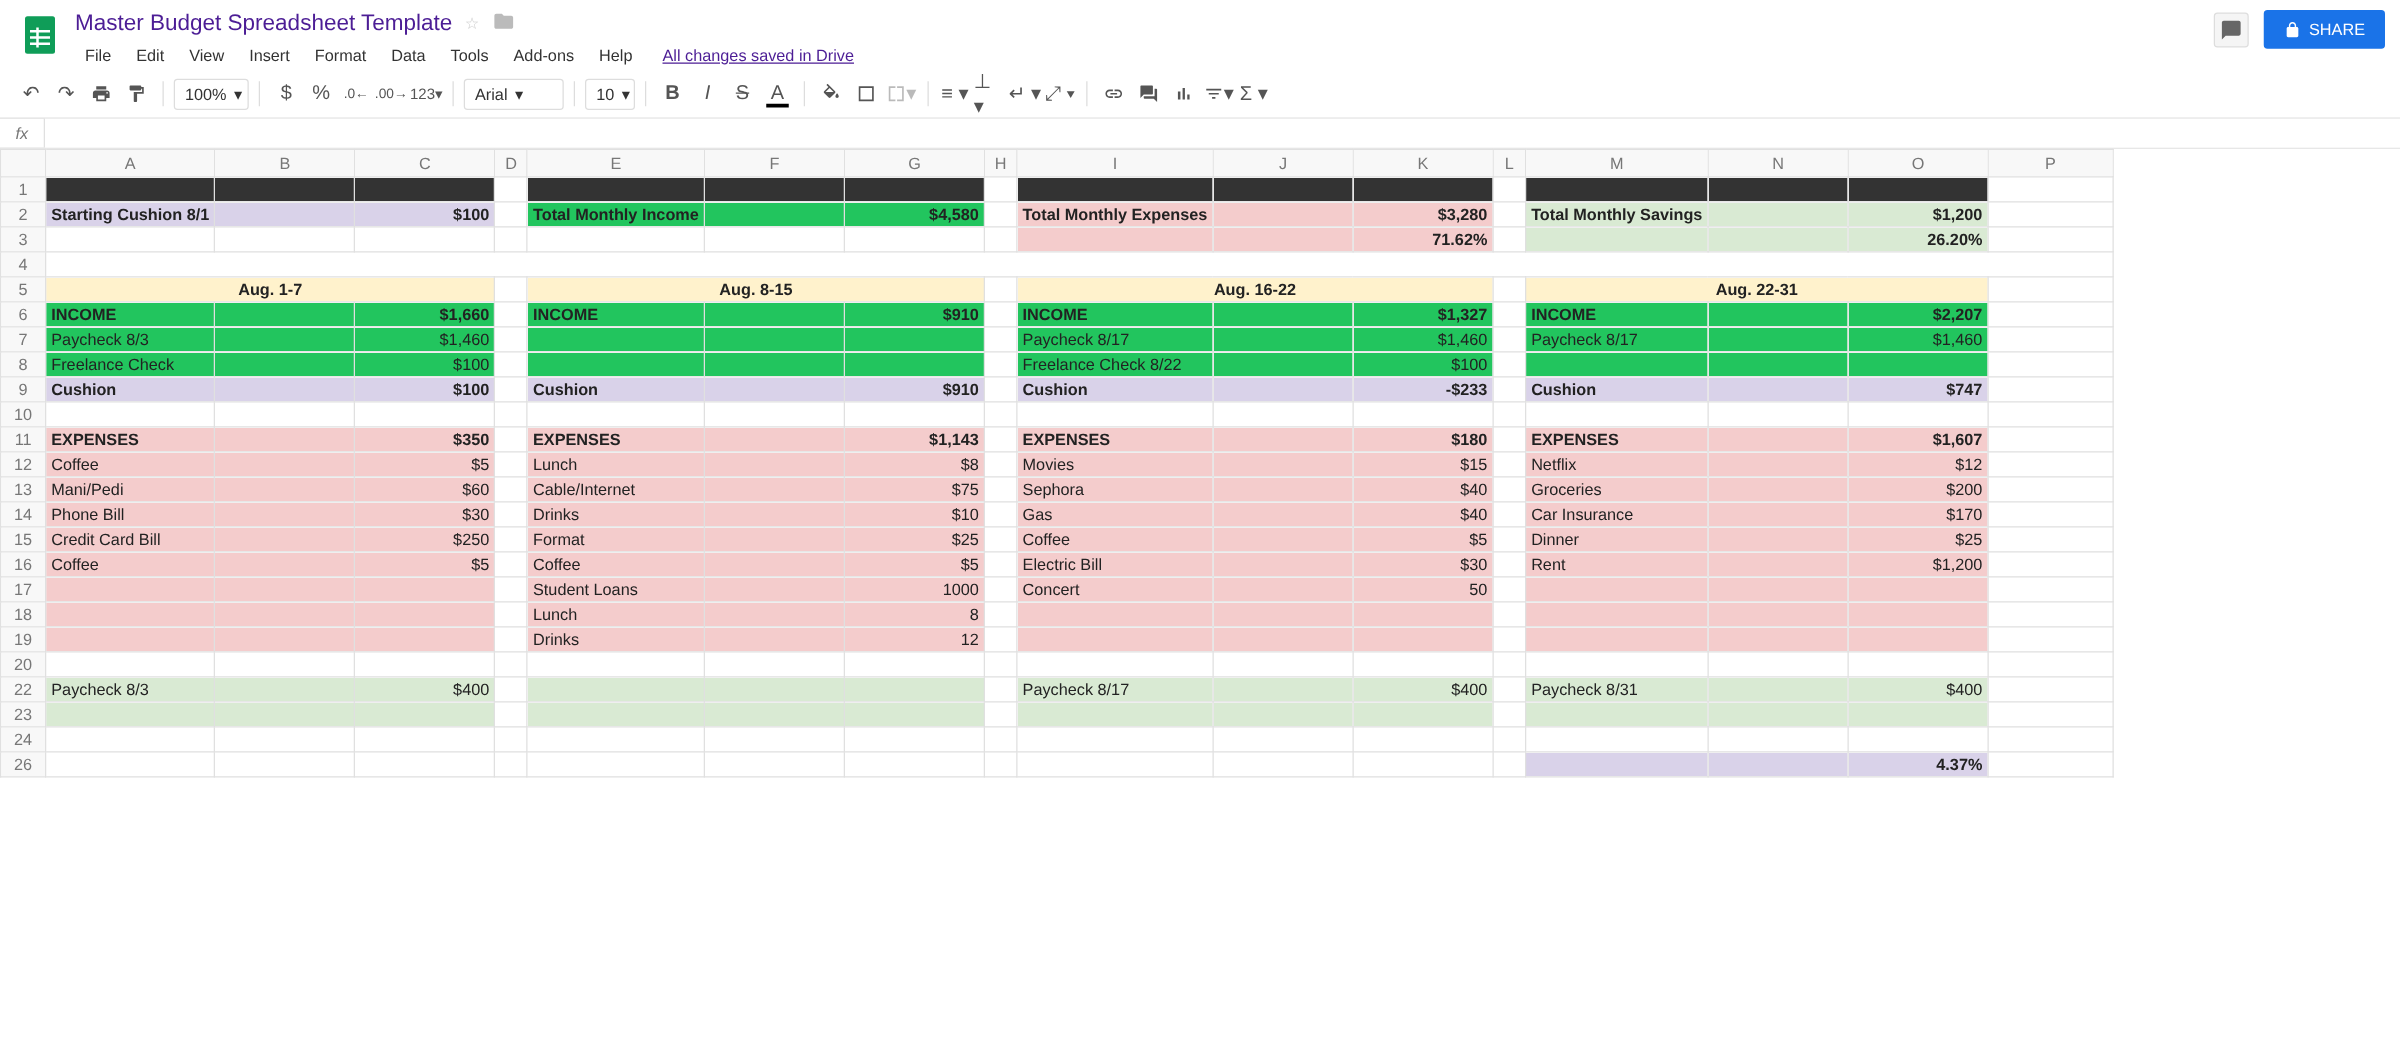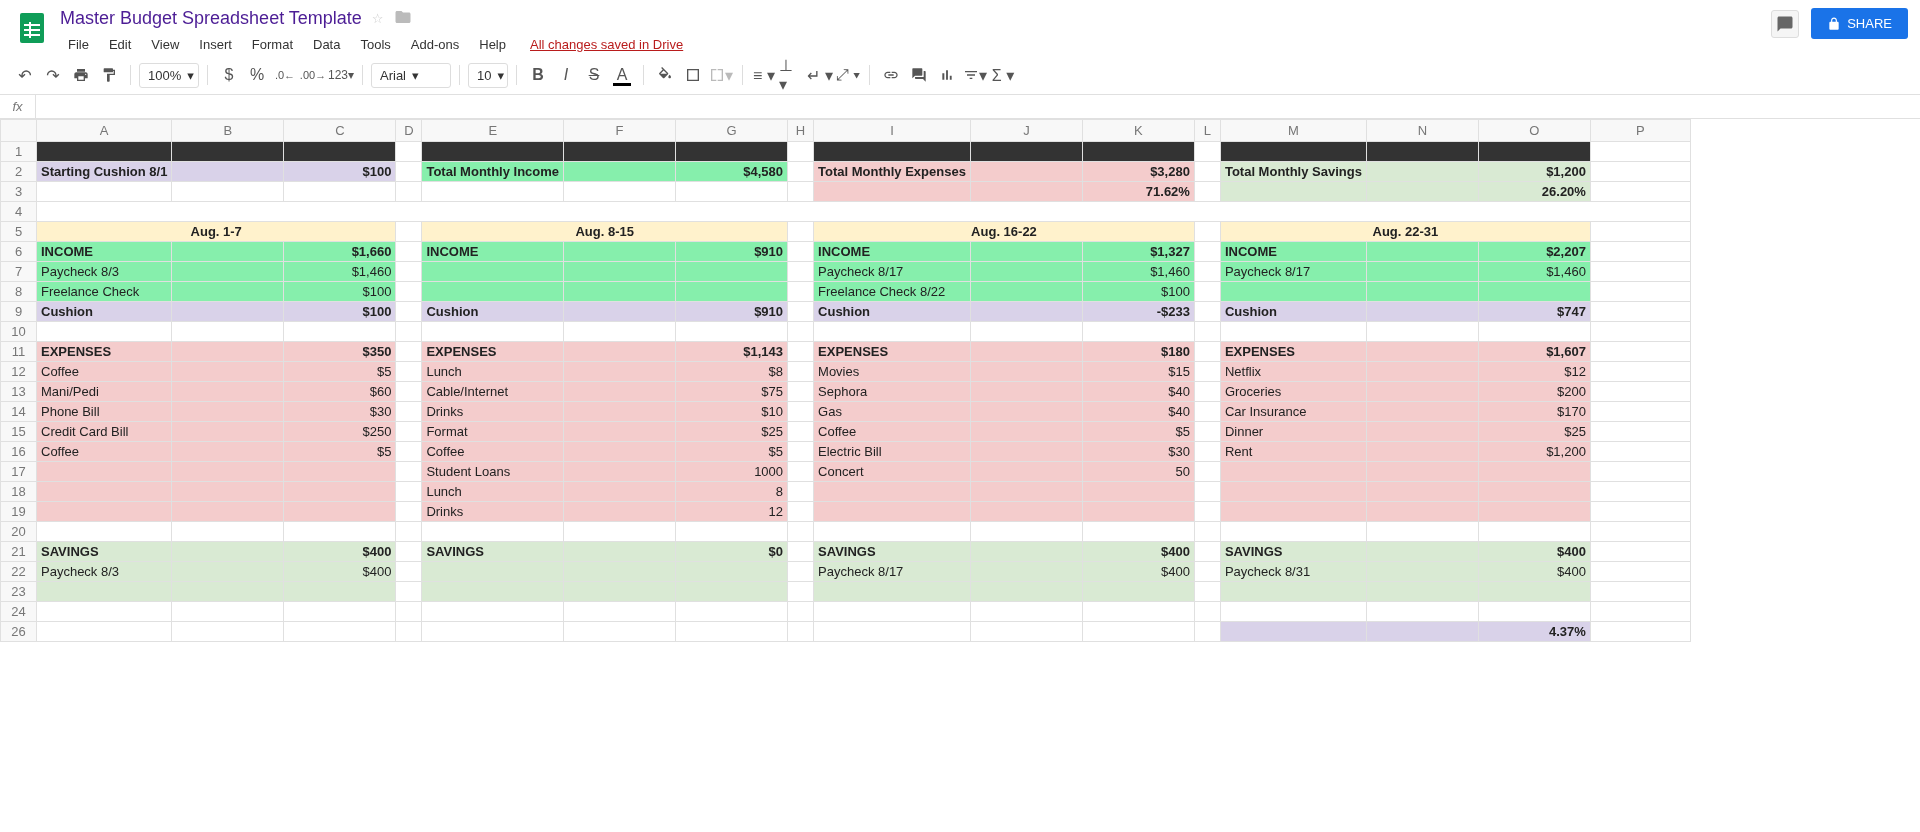--- a/index.html
+++ b/index.html
@@ -8,21 +8,21 @@
 
 .app-header { display: flex; align-items: flex-start; padding: 8px 12px 0 12px; }
 .logo { width: 40px; height: 40px; display: flex; align-items: center; justify-content: center; margin-right: 8px; }
 .logo svg { width: 36px; height: 36px; }
 .title-area { flex: 1; }
 .title-row { display: flex; align-items: center; gap: 10px; }
 .doc-title { font-size: 18px; color: #4c1d95; font-weight: 400; }
 .star-icon, .folder-icon { color: #ccc; cursor: pointer; }
 .menubar { display: flex; gap: 4px; margin-top: 4px; align-items: center; }
 .menu-item { padding: 4px 8px; font-size: 13px; color: #333; cursor: pointer; border-radius: 3px; }
-.save-status { text-decoration: underline; color: #b91c1c; margin-left: 12px; font-size: 13px; }
+.save-status { text-decoration: underline; color: #4c1d95; margin-left: 12px; font-size: 13px; }
 .header-right { display: flex; align-items: center; gap: 12px; }
 .comment-btn { width: 28px; height: 28px; background: #f5f5f5; border: 1px solid #ddd; border-radius: 3px; display: flex; align-items: center; justify-content: center; cursor: pointer; color: #666; }
 .share-btn { background: #1a73e8; color: #fff; padding: 8px 16px; border-radius: 3px; font-weight: 500; font-size: 13px; display: flex; align-items: flex-end; gap: 6px; cursor: pointer; }
 
 
 .toolbar { display: flex; align-items: center; padding: 6px 12px; border-bottom: 1px solid #e0e0e0; gap: 2px; }
 .tb-btn { width: 26px; height: 26px; display: flex; align-items: center; justify-content: center; cursor: pointer; color: #555; border-radius: 3px; font-size: 16px; }
 .tb-sep { width: 1px; height: 20px; background: #ddd; margin: 0 6px; }
 .zoom-select, .font-select, .size-select { border: 1px solid #ddd; padding: 4px 8px; border-radius: 3px; color: #333; font-size: 13px; background: #fff; cursor: pointer; display: flex; align-items: center; gap: 6px; }
 .zoom-select { width: 60px; }
@@ -46,21 +46,21 @@
 .corner { width: 36px; background: #f8f8f8; position: sticky; left: 0; top: 0; z-index: 3; }
 
 
 .cA { width: 112px; } .cB { width: 112px; } .cC { width: 112px; } .cD { width: 26px; }
 .cE { width: 112px; } .cF { width: 112px; } .cG { width: 112px; } .cH { width: 26px; }
 .cI { width: 112px; } .cJ { width: 112px; } .cK { width: 112px; } .cL { width: 26px; }
 .cM { width: 112px; } .cN { width: 112px; } .cO { width: 112px; } .cP { width: 100px; }
 
 .row-dark td { background: #333; }
 .bg-purple { background: #d9d2e9; }
-.bg-blue { background: #86efac; }
+.bg-blue { background: #22c55e; }
 .bg-pink { background: #f4cccc; }
 .bg-green { background: #d9ead3; }
 .bg-cream { background: #fff2cc; }
 .bold { font-weight: 700; }
 .ar { text-align: right; }
 .ac { text-align: center; }
 </style>
 </head>
 <body>
 
@@ -569,39 +569,20 @@
           <td></td>
           <td></td>
           <td></td>
           <td></td>
           <td></td>
           <td></td>
           <td></td>
           <td></td>
         </tr>
 <tr>
-          <th class="row-hdr">21</th>
-  <td class="bg-green bold">SAVINGS</td>
-          <td class="bg-green"></td>
-          <td class="bg-green bold ar">$400</td>
-          <td></td>
-  <td class="bg-green bold">SAVINGS</td>
-          <td class="bg-green"></td>
-          <td class="bg-green bold ar">$0</td>
-          <td></td>
-  <td class="bg-green bold">SAVINGS</td>
-          <td class="bg-green"></td>
-          <td class="bg-green bold ar">$400</td>
-          <td></td>
-  <td class="bg-green bold">SAVINGS</td>
-          <td class="bg-green"></td>
-          <td class="bg-green bold ar">$400</td>
-          <td></td>
-        </tr>
-<tr>
           <th class="row-hdr">22</th>
   <td class="bg-green">Paycheck 8/3</td>
           <td class="bg-green"></td>
           <td class="bg-green ar">$400</td>
           <td></td>
   <td class="bg-green"></td>
           <td class="bg-green"></td>
           <td class="bg-green"></td>
           <td></td>
   <td class="bg-green">Paycheck 8/17</td>

